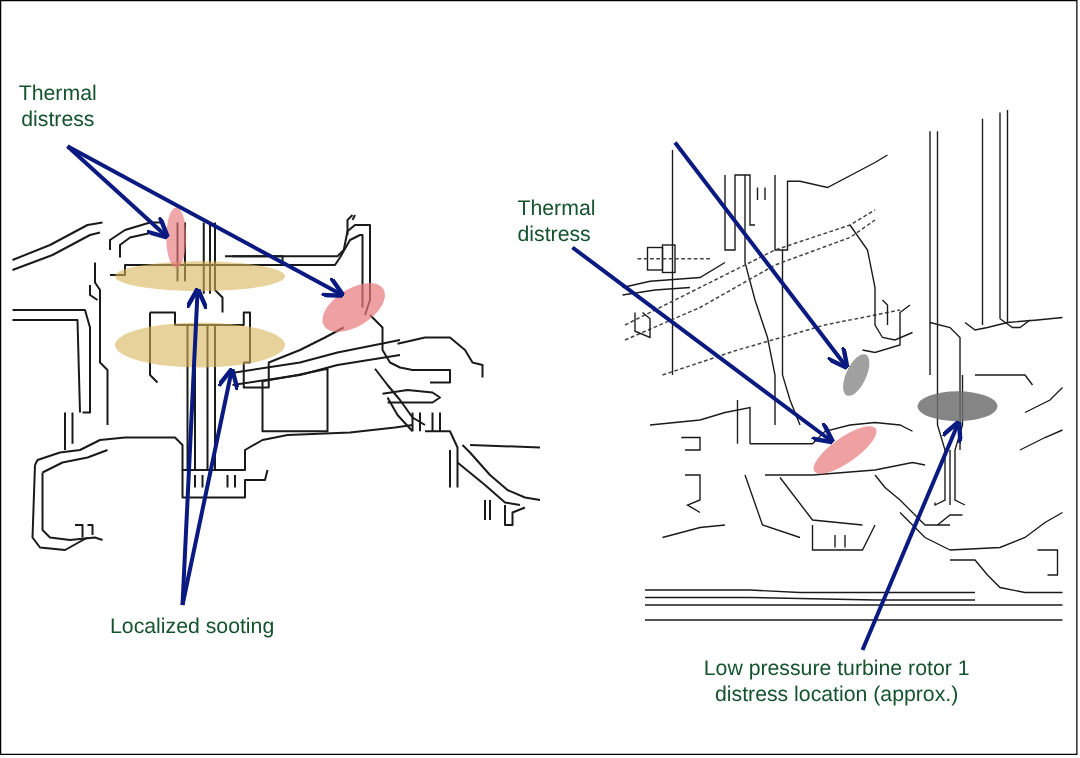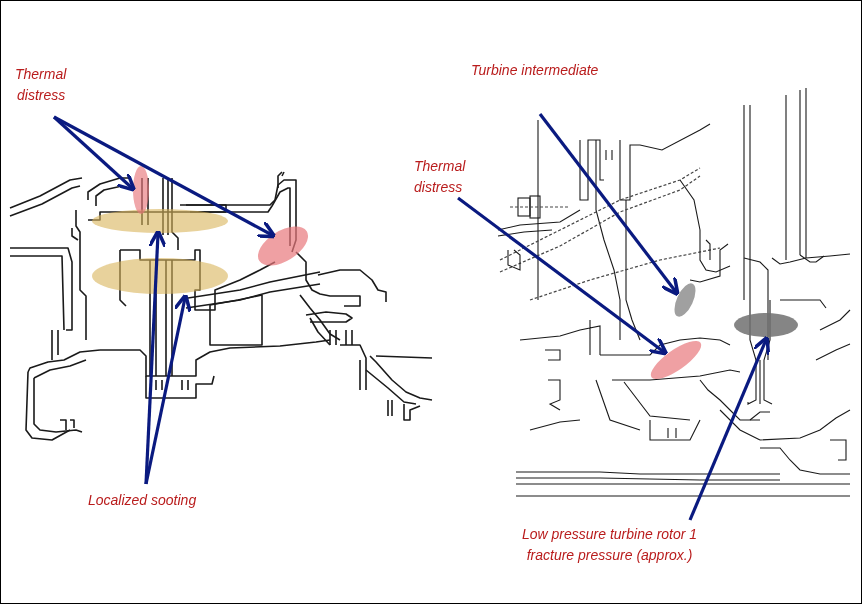--- a/index.html
+++ b/index.html
@@ -1,19 +1,19 @@
 <!DOCTYPE html>
 <html><head>
 <meta charset="utf-8">
 <style>
   html, body { margin: 0; padding: 0; background: #ffffff; }
   body { width: 864px; height: 606px; overflow: hidden; position: relative; font-family: "Liberation Sans", "DejaVu Sans", sans-serif; }
   #frame { position: absolute; left: 0; top: 0; width: 862px; height: 604px; border: 1px solid #000; box-sizing: border-box; background: #fff; }
   svg#diagram { position: absolute; left: 0; top: 0; }
-  .label { position: absolute; font-size: 14px; color: #b91c1c; line-height: 21px; white-space: nowrap; font-style: italic; }
+  .label { position: absolute; font-size: 17px; color: #14532d; line-height: 21px; white-space: nowrap; }
   .label.center { text-align: center; }
   .ln { fill: none; stroke: #1a1a1a; stroke-width: 1.6; stroke-linejoin: round; }
   .lnt { fill: none; stroke: #1a1a1a; stroke-width: 1.1; }
   .dash { fill: none; stroke: #444; stroke-width: 1.2; stroke-dasharray: 3 2; }
   .arrow { stroke: #0a1a80; stroke-width: 3.2; fill: none; }
 </style>
 </head>
 <body>
 
 <div id="frame"></div>
@@ -157,22 +157,21 @@
 </svg>
 
 <div class="label" style="left:15px; top:64px;">
   <div>Thermal</div>
   <div style="padding-left:2px;">distress</div>
 </div>
 <div class="label" style="left:88px; top:490px;">
   <div>Localized sooting</div>
 </div>
 <div class="label" style="left:471px; top:60px;">
-  <div>Turbine intermediate</div>
 </div>
 <div class="label" style="left:414px; top:156px;">
   <div>Thermal</div>
   <div>distress</div>
 </div>
-<div class="label center" style="left:522px; top:524px;">
+<div class="label center" style="left:563px; top:524px;">
   <div>Low pressure turbine rotor 1</div>
-  <div>fracture pressure (approx.)</div>
+  <div>distress location (approx.)</div>
 </div>
 
 </body></html>

